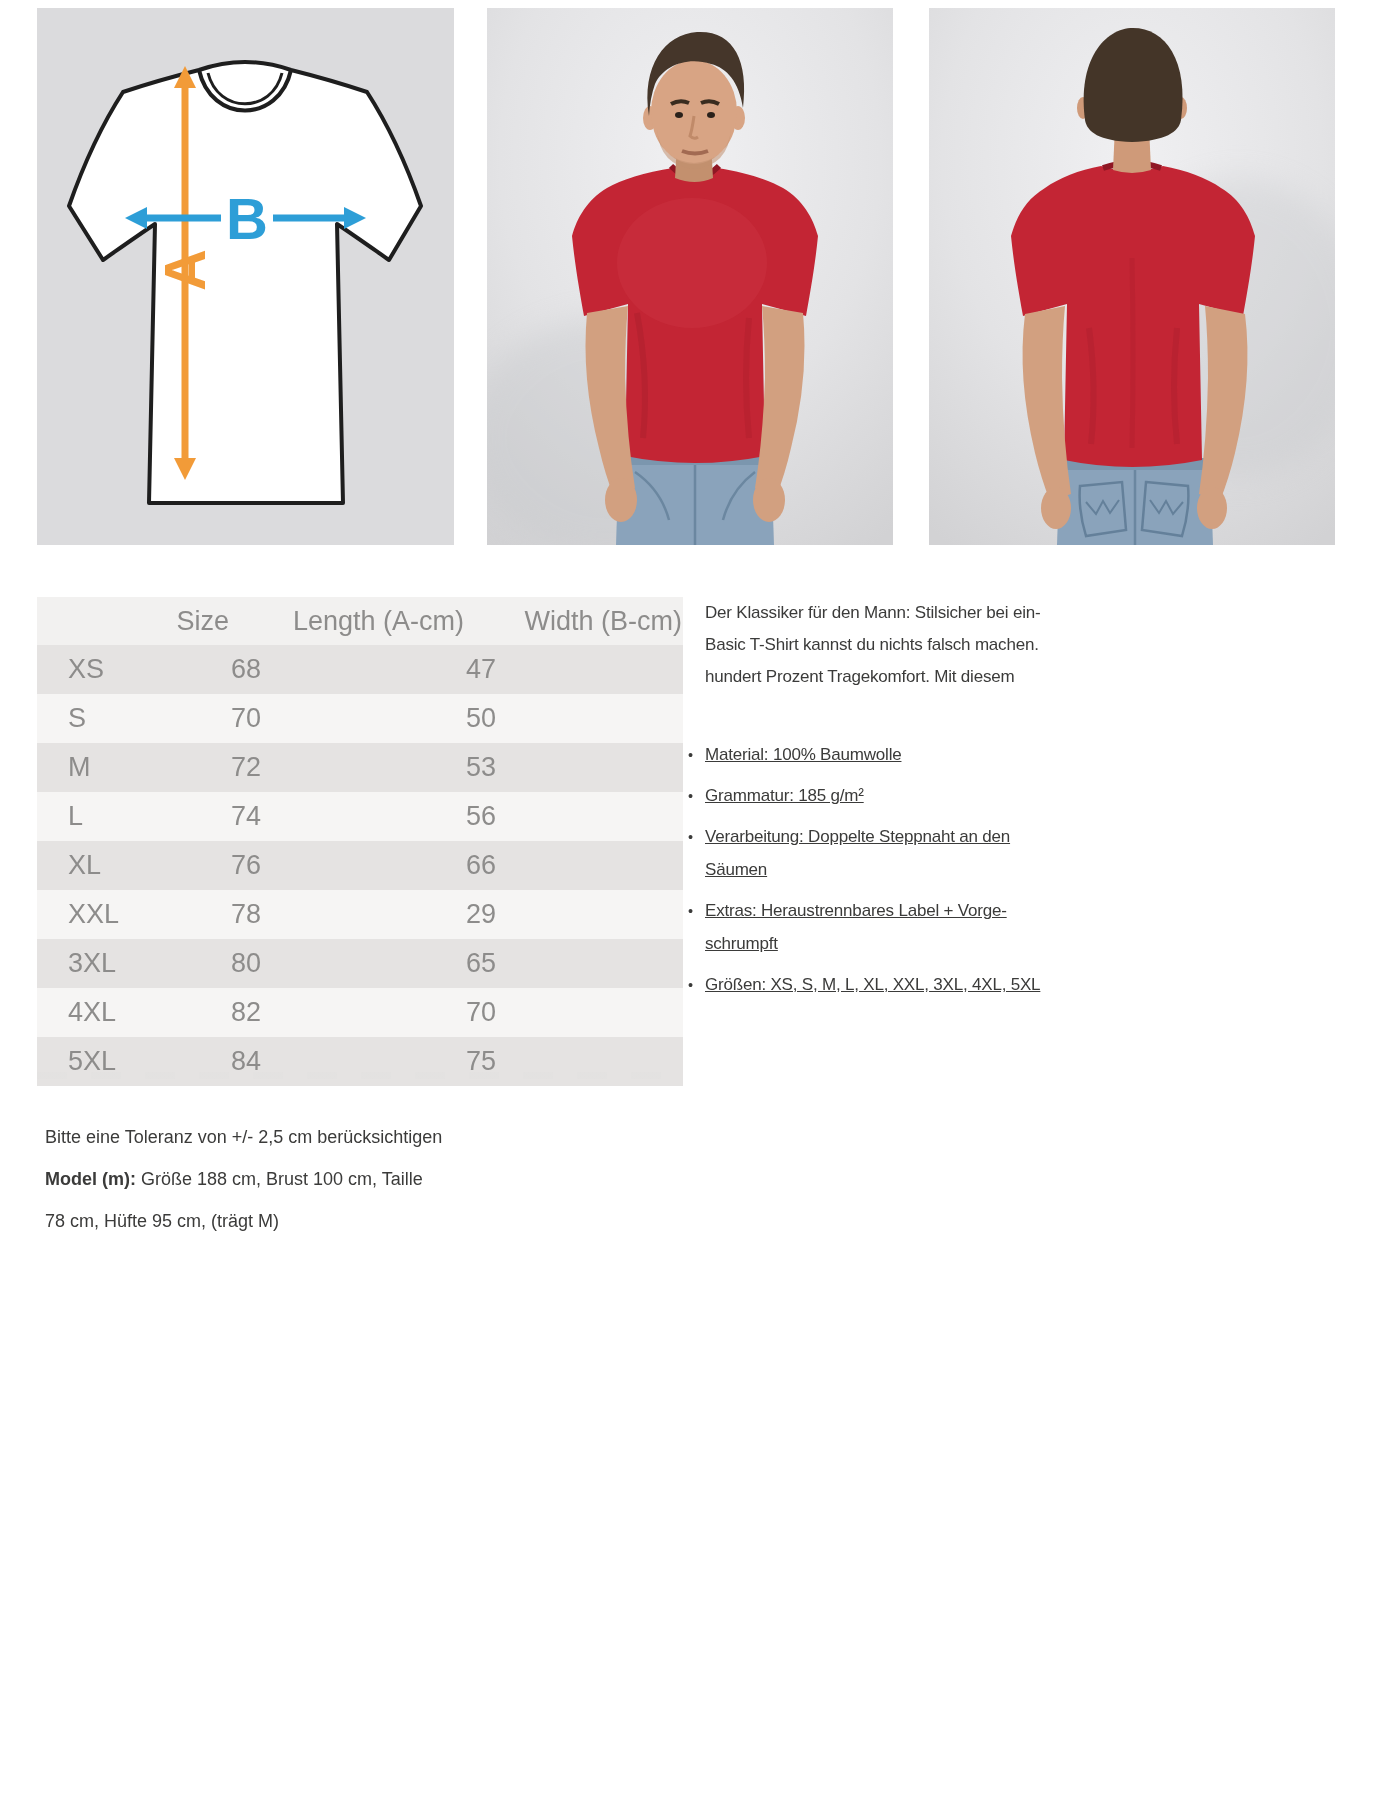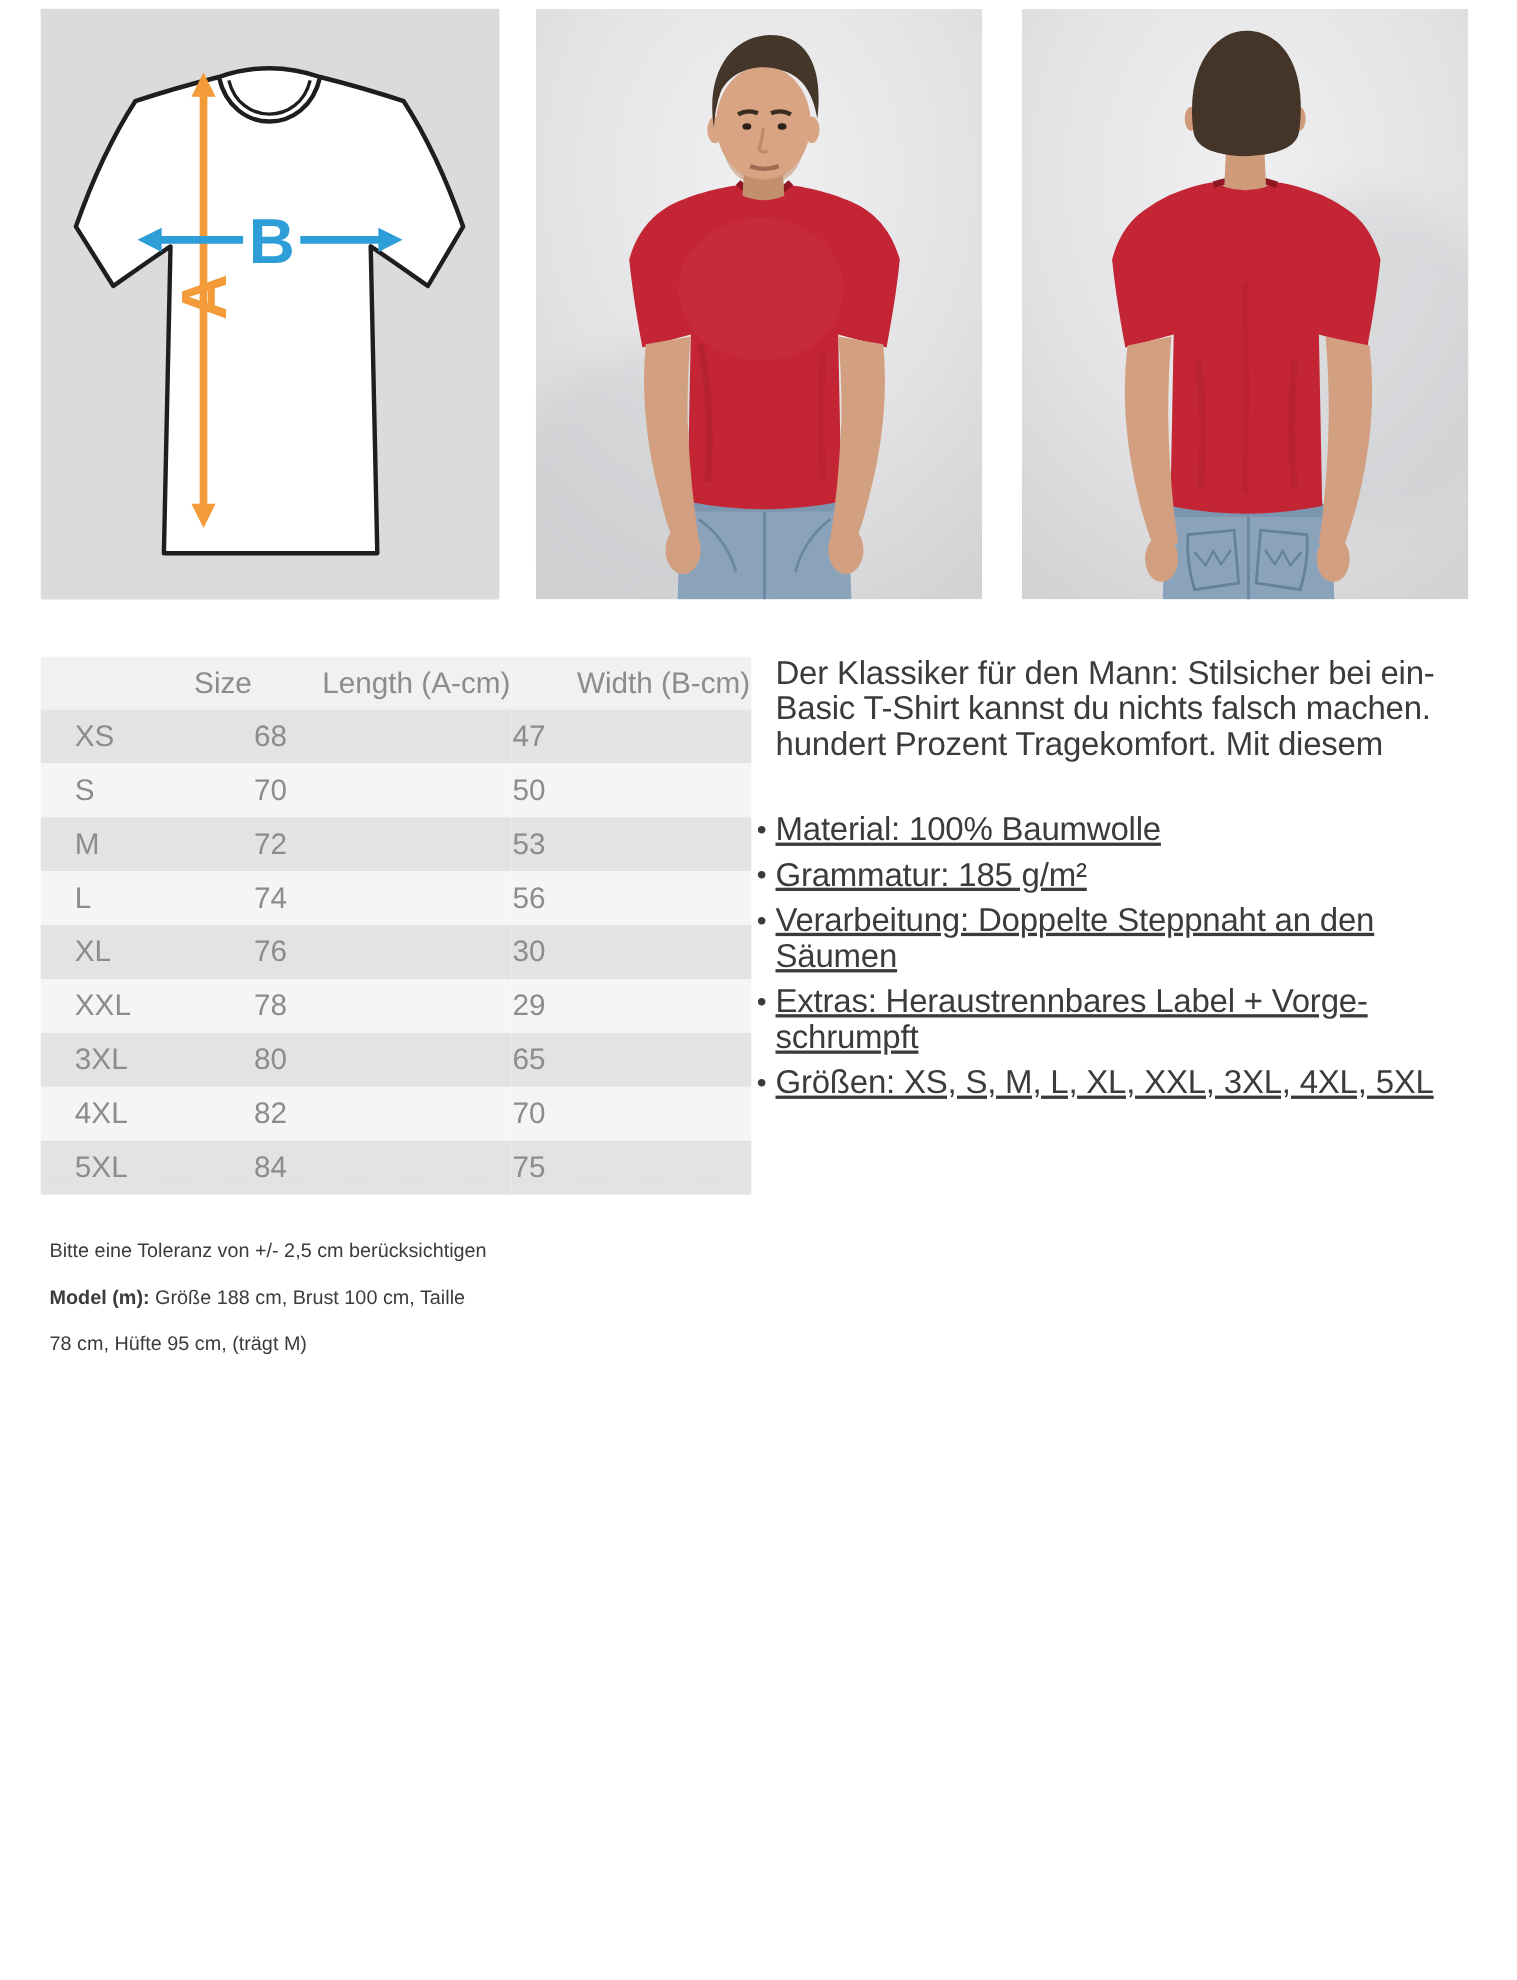--- a/index.html
+++ b/index.html
@@ -20,21 +20,21 @@
   .size-table td{height:47px;}
   .size-table th:first-child,.size-table td:first-child{padding-left:31px;}
   .size-table tbody tr:nth-child(odd){background:var(--table-stripe-dark,#e5e3e2);}
   .size-table tbody tr:nth-child(even){background:var(--table-stripe-light,#f6f5f4);}
   .col-size{width:193px;} .col-length{width:235px;} .col-width{width:218px;}
 
   .remnant{position:absolute;left:37px;top:1072px;width:646px;height:7px;opacity:.55;
            background:repeating-linear-gradient(90deg,#e2e1e0 0 30px,rgba(0,0,0,0) 30px 54px);}
 
   
-  .desc{position:absolute;left:688px;top:590px;font-size:30px;letter-spacing:-0.2px;}
+  .desc{position:absolute;left:688px;top:590px;font-size:17px;letter-spacing:-0.2px;}
   .intro{margin:7px 0 0 17px;line-height:32px;}
   .intro div{white-space:nowrap;}
   .features{list-style:none;margin:45px 0 0 0;padding:0;text-decoration:underline;}
   .features li{position:relative;padding-left:17px;line-height:33px;margin-bottom:8px;white-space:nowrap;}
   .features li::before{content:"\2022";position:absolute;left:0;top:1px;font-size:0.85em;}
 
   
   .notes{position:absolute;left:45px;top:1116px;font-size:18px;line-height:42px;}
   .notes div{white-space:nowrap;}
   .notes strong{font-weight:bold;}
@@ -211,21 +211,21 @@
           <td>53</td>
         </tr>
         <tr>
           <td>L</td>
           <td>74</td>
           <td>56</td>
         </tr>
         <tr>
           <td>XL</td>
           <td>76</td>
-          <td>30</td>
+          <td>66</td>
         </tr>
         <tr>
           <td>XXL</td>
           <td>78</td>
           <td>29</td>
         </tr>
         <tr>
           <td>3XL</td>
           <td>80</td>
           <td>65</td>

